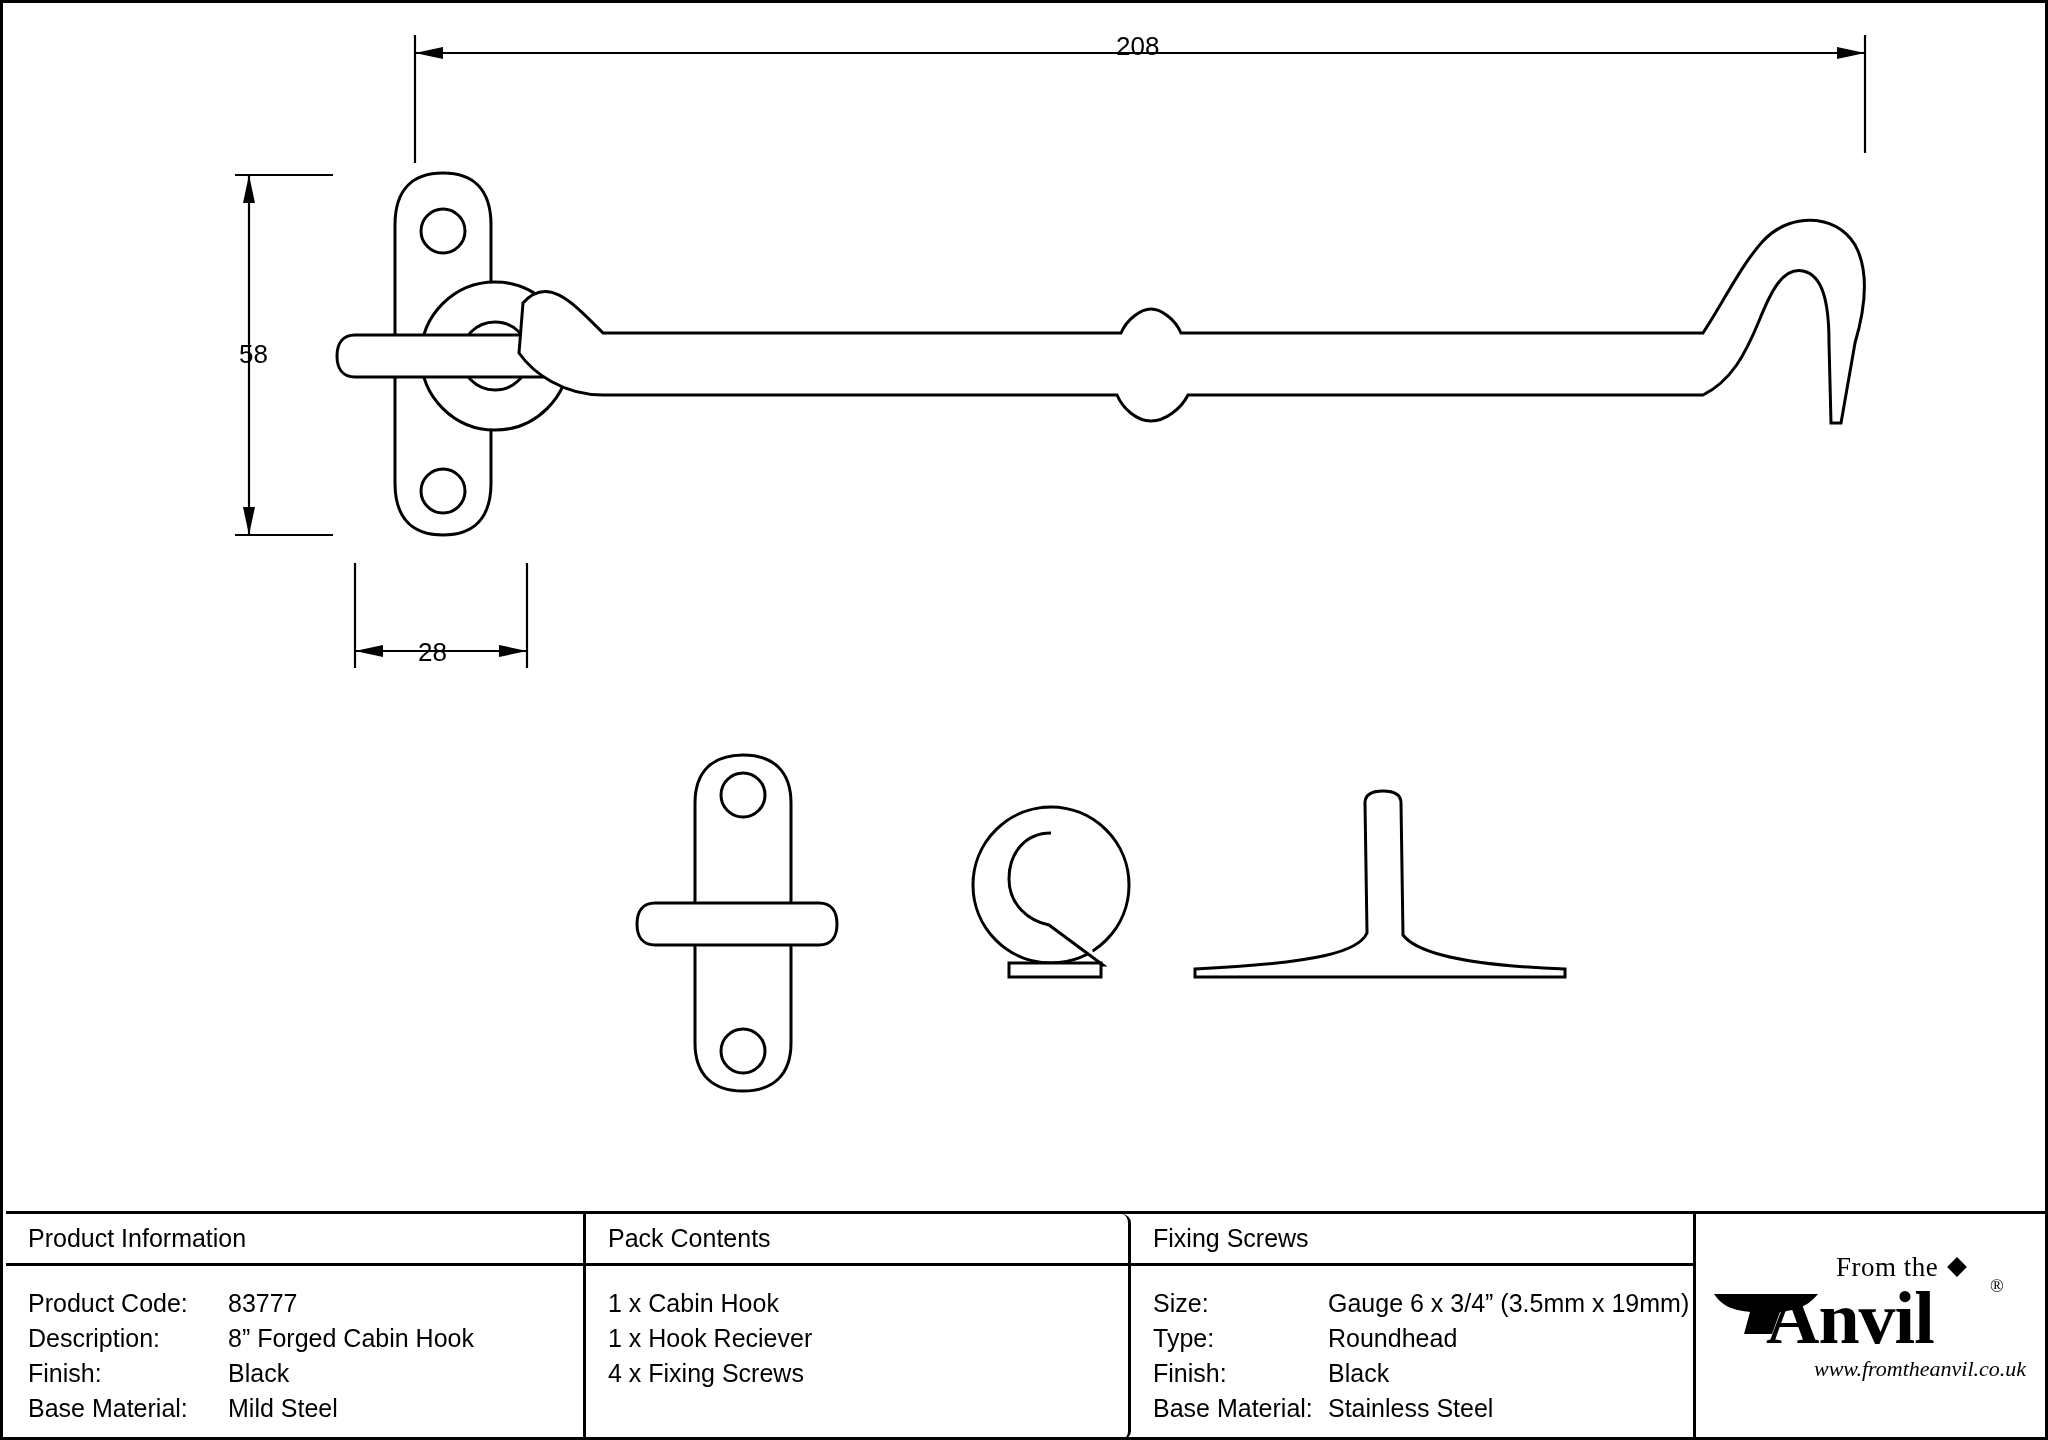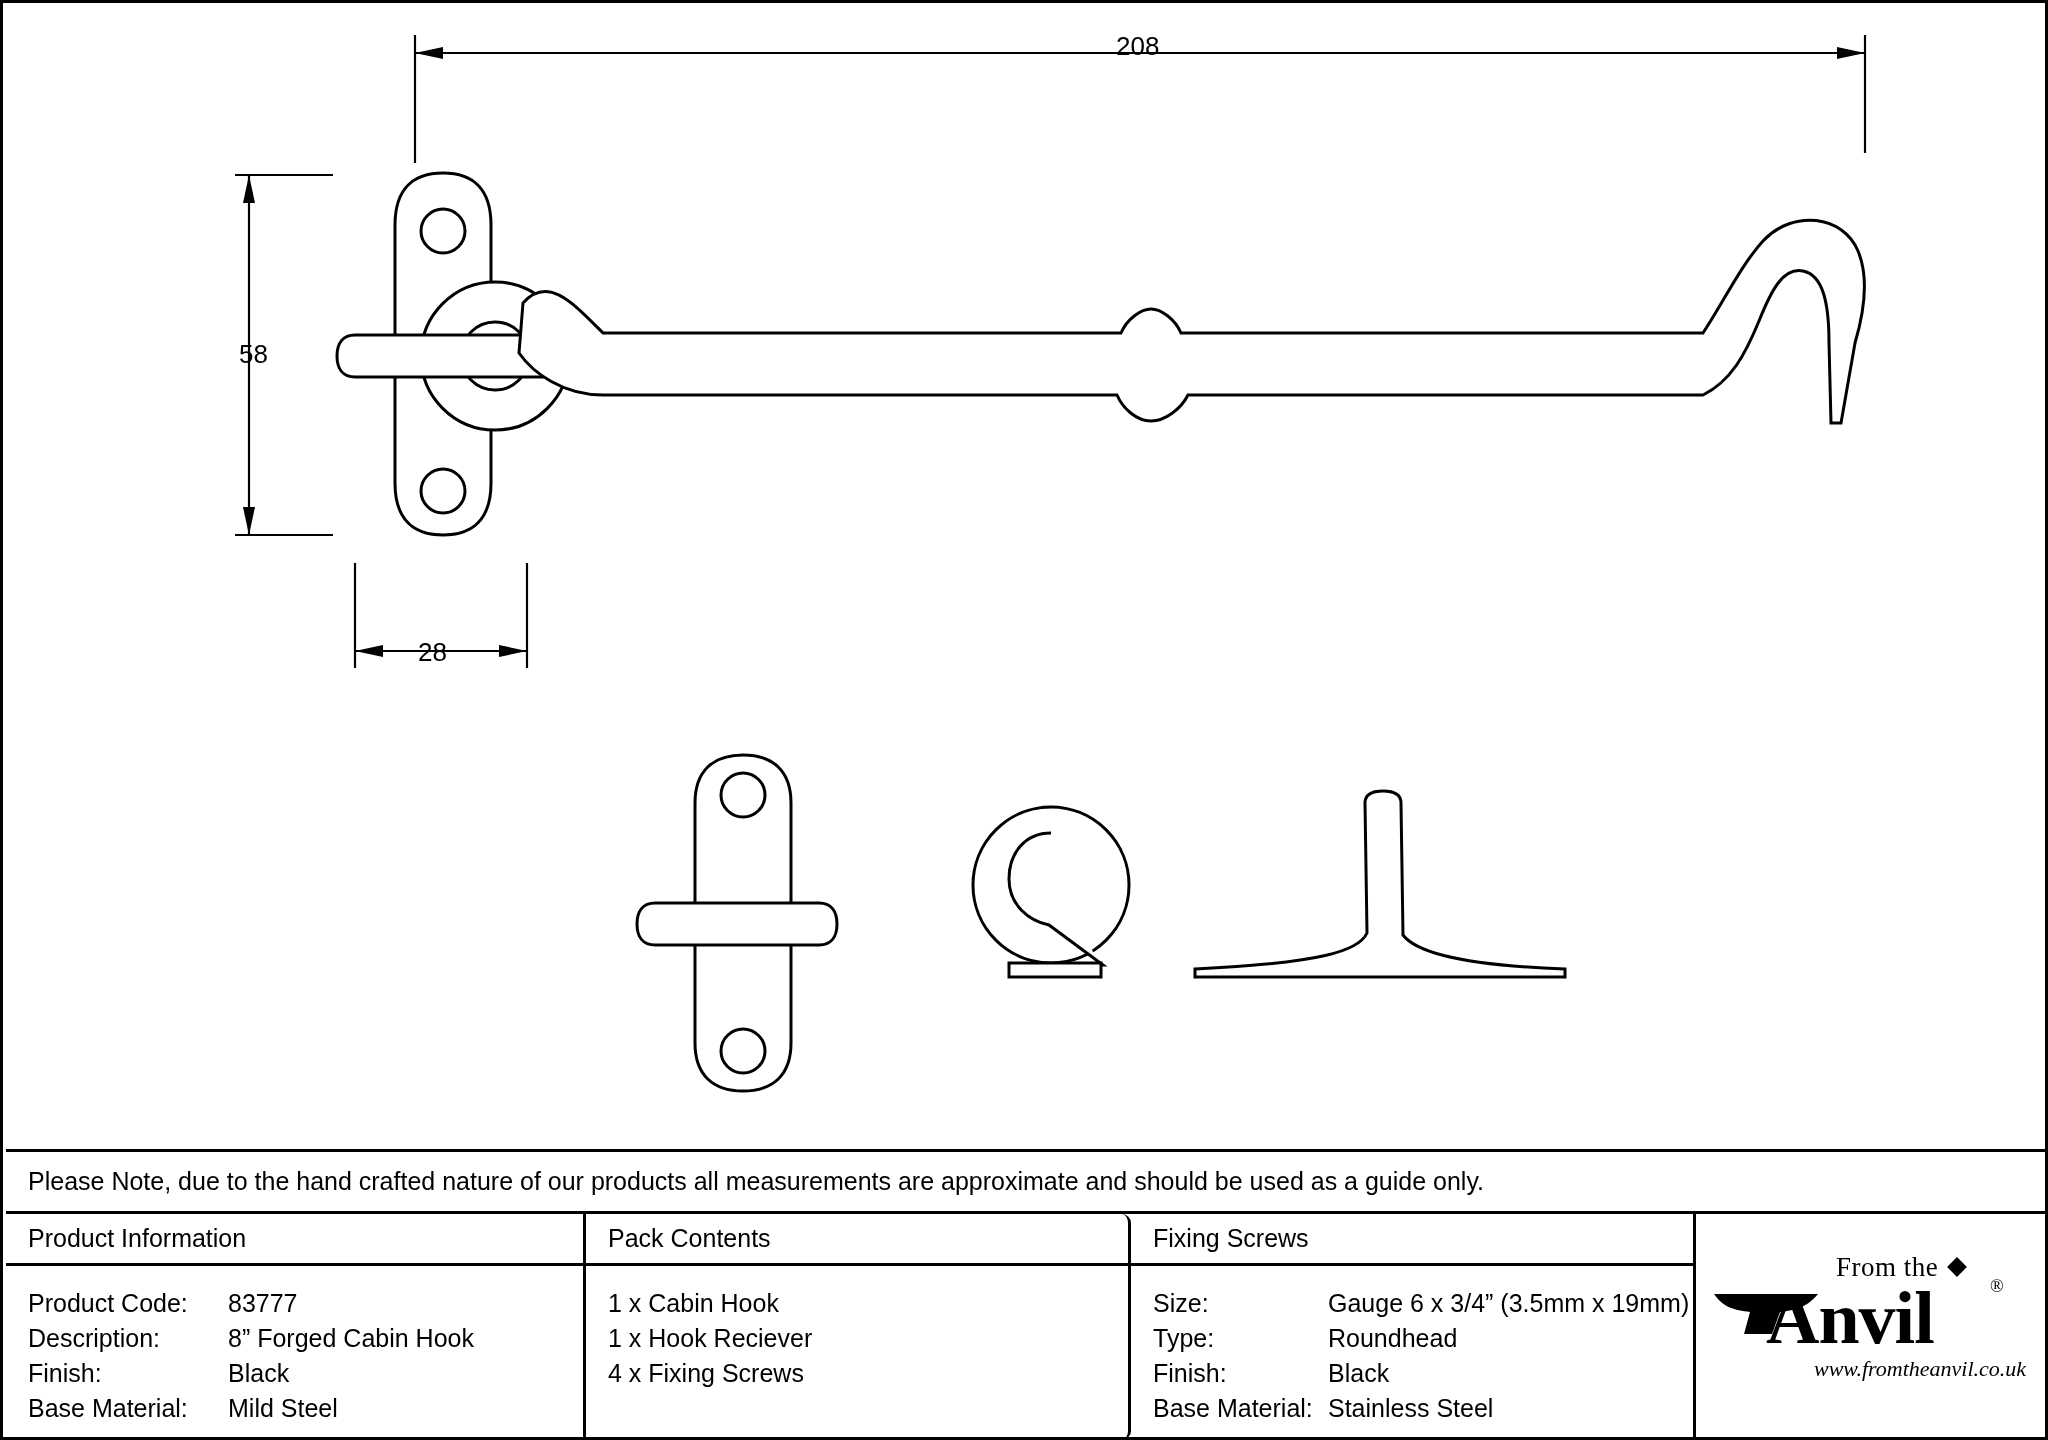--- a/index.html
+++ b/index.html
@@ -285,23 +285,20 @@
                  C 1318,960 1356,948 1364,930
                  Z"></path>
       </g>
     </svg>
 
     <div class="dim-label" id="dim-208">208</div>
     <div class="dim-label" id="dim-58">58</div>
     <div class="dim-label" id="dim-28">28</div>
   </div>
 
-  <div class="note-strip">
-    <div class="note-text">Please Note, due to the hand crafted nature of our products all measurements are approximate and should be used as a guide only.</div>
-  </div>
 
   <div class="info-row">
 
     <div class="info-col col-product">
       <div class="col-head">Product Information</div>
       <div class="col-body">
         <div class="kv">
           <span class="k">Product Code:</span>
           <span class="v">83777</span>
         </div>

